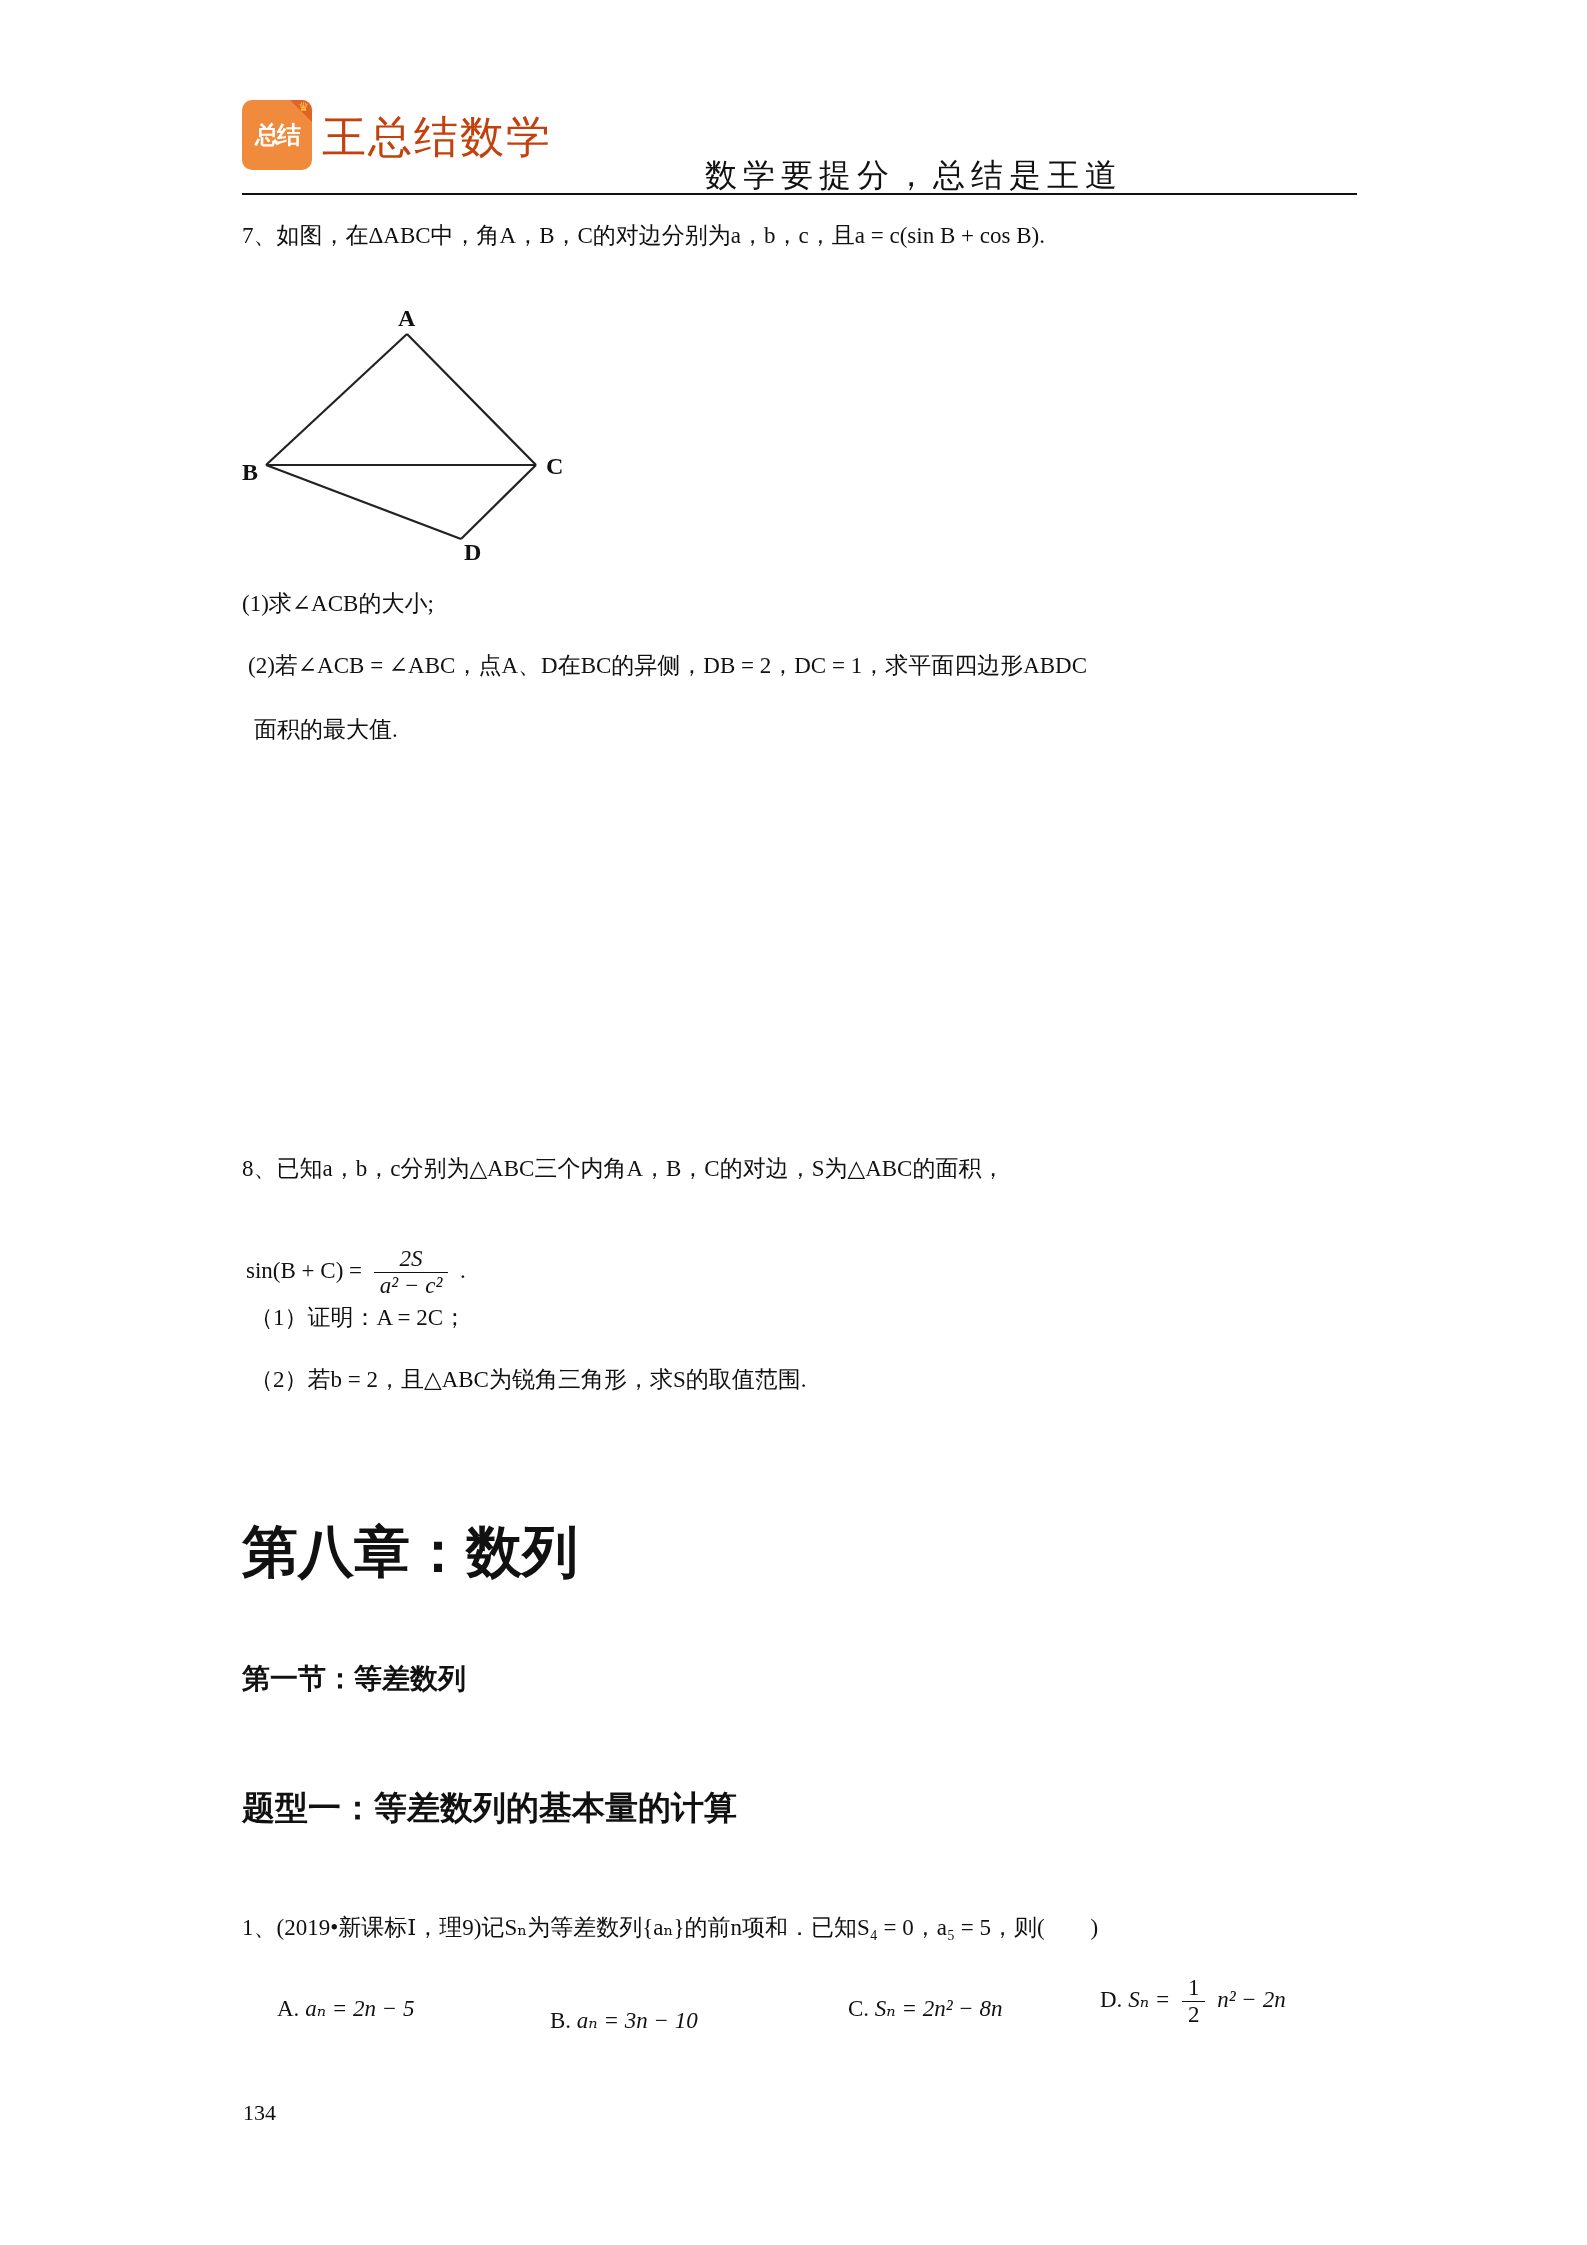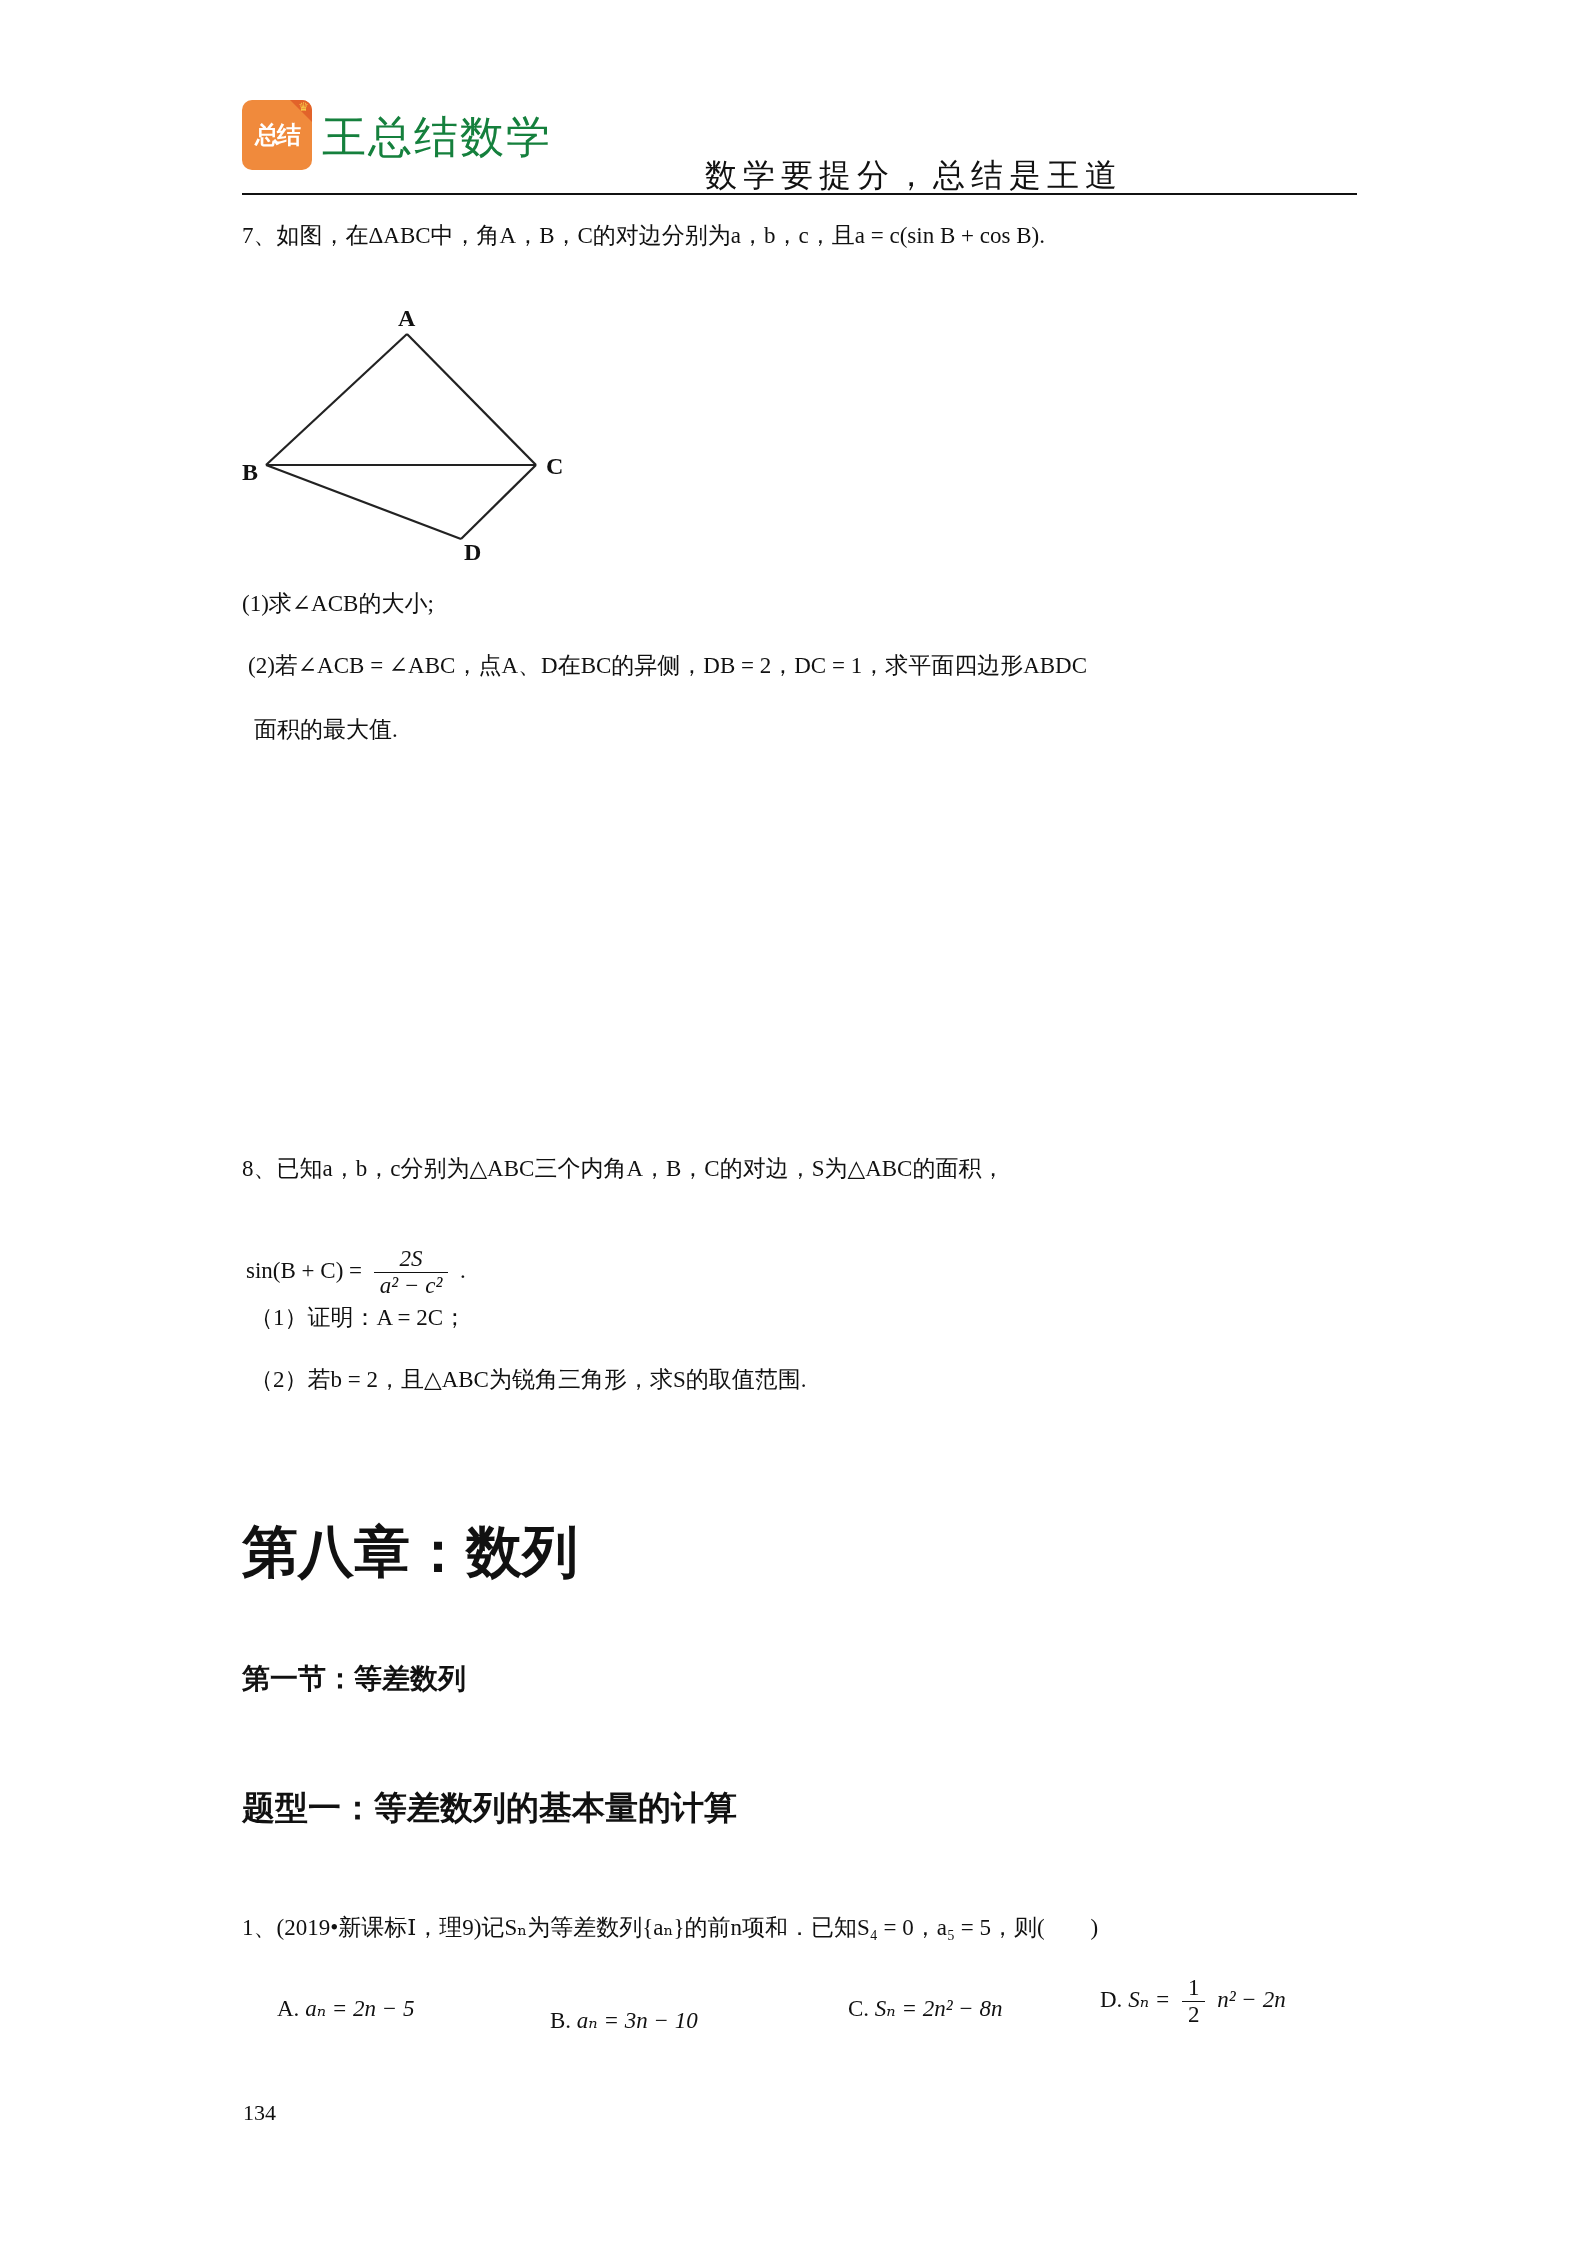--- a/index.html
+++ b/index.html
@@ -7,21 +7,21 @@
          font-family:"Liberation Serif","DejaVu Serif",serif; color:#111; }
   .abs { position:absolute; white-space:nowrap; }
   .logo-box { left:242px; top:100px; width:70px; height:70px; background:#f08a3c;
               border-radius:10px; color:#fff; font-family:"DejaVu Sans",sans-serif;
               font-size:24px; font-weight:bold; display:flex; align-items:center; justify-content:center;
               letter-spacing:-2px; overflow:hidden; }
   .logo-box .corner { position:absolute; right:0; top:0; width:0; height:0;
               border-top:22px solid #e2632a; border-left:22px solid transparent; }
   .logo-box .crown { position:absolute; right:3px; top:0px; font-size:12px; color:#f7c948; letter-spacing:0; }
   .logo-text { left:322px; top:108px; font-family:"DejaVu Sans",sans-serif; font-size:44px;
-               color:#15803d; letter-spacing:2px; }
+               color:#c2410c; letter-spacing:2px; }
   .motto { left:705px; top:154px; font-family:"DejaVu Serif",serif; font-size:32px; letter-spacing:6px; }
   .rule { left:242px; top:193px; width:1115px; height:2px; background:#111; }
   .txt { font-size:23px; }
   .m { font-style:italic; }
   .frac { display:inline-block; vertical-align:middle; text-align:center; margin:0 6px; }
   .frac .num { display:block; border-bottom:1.5px solid #111; padding:0 6px; }
   .frac .den { display:block; padding:0 6px; }
   .h1 { font-family:"DejaVu Sans",sans-serif; font-weight:bold; font-size:56px; }
   .h2 { font-family:"DejaVu Sans",sans-serif; font-weight:bold; font-size:28px;text-align:center; }
   .h3 { font-family:Liberation Mono, monospace; font-weight:bold; font-size:33px; }

